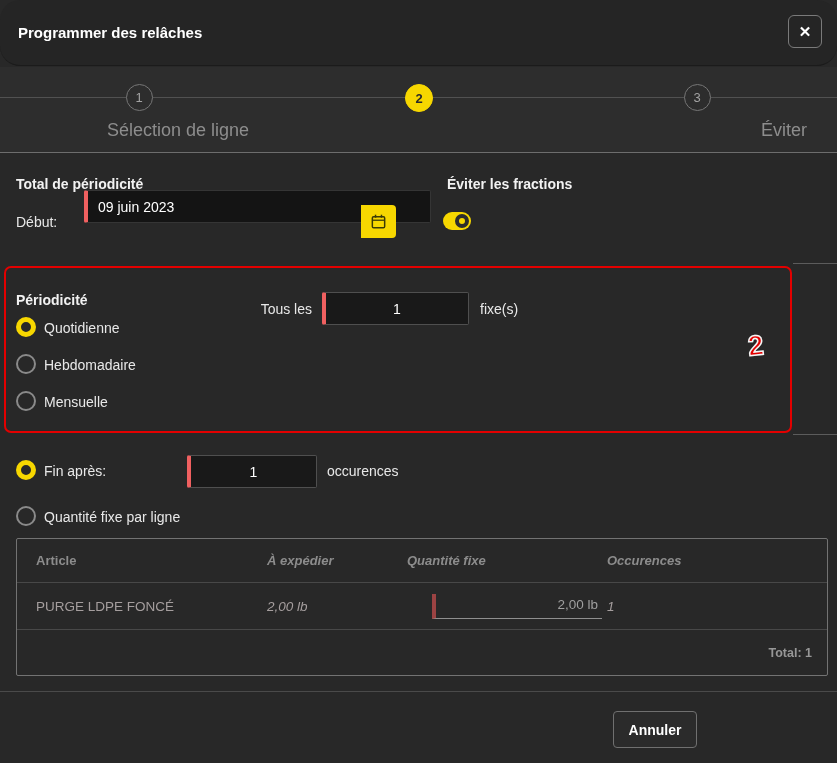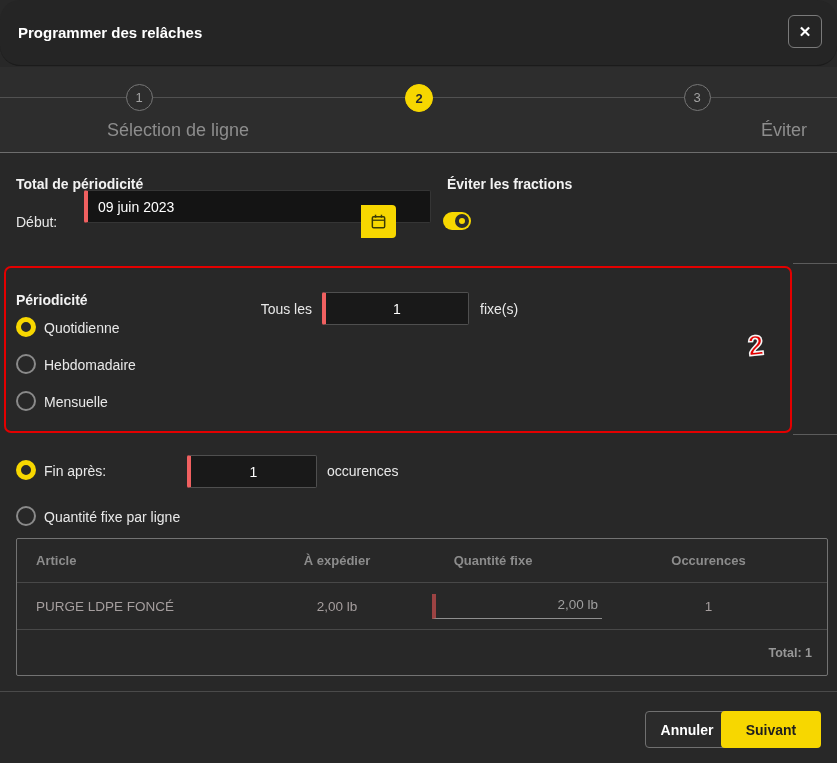--- a/index.html
+++ b/index.html
@@ -56,33 +56,33 @@
 
   .seg-divider { position: absolute; height: 1px; background: #5c5c5c; }
 
   
   .table { position: absolute; left: 16px; top: 538px; width: 812px; height: 138px;
     border: 1px solid #737373; border-radius: 2px; overflow: hidden; }
   .t-row { display: grid; grid-template-columns: 250px 140px 200px 1fr; align-items: center; }
   .t-head { height: 44px; border-bottom: 1px solid #484848; color: #8c8c8c; font-size: 13px; font-weight: bold; }
   .t-body { height: 47px; border-bottom: 1px solid #484848; color: #a59e9e; font-size: 13.5px; }
   .t-cell-l { padding-left: 19px; text-align: left; }
-  .t-cell-r { text-align: center; }
+  .t-cell-r { text-align: left; font-style: italic; }
   .t-cell-pr { padding-right: 17px; }
   .qty-input { margin-left: 25px; width: 170px; background: transparent; border: none;
     border-bottom: 1px solid #8f8f8f; border-left: 4px solid #9c4343; color: #9f9f9f; font-size: 13.5px;
     font-family: "Liberation Sans", sans-serif; text-align: right; height: 25px; padding: 0 4px 2px 0; }
   .t-foot { height: 45px; display: flex; align-items: center; justify-content: flex-end;
     padding-right: 15px; color: #979797; font-size: 12.5px; font-weight: bold; }
 
   
   .footer-divider { position: absolute; top: 691px; left: 0; right: 0; height: 1px; background: #4a4a4a; }
   .btn { position: absolute; top: 711px; height: 37px; border-radius: 4px; font-size: 14px; font-weight: bold;
     font-family: "Liberation Sans", sans-serif; cursor: pointer; }
-  .btn-cancel { left: 613px; width: 84px; background: #2b2b2b; border: 1px solid #707070; color: #ffffff; margin-left: 32px; }
+  .btn-cancel { left: 613px; width: 84px; background: #2b2b2b; border: 1px solid #707070; color: #ffffff; }
   .btn-next { left: 721px; width: 100px; background: #F7D700; border: none; color: #1e1e1e; }
 </style>
 </head>
 <body>
 
 <div class="dialog">
 
   <div class="titlebar">
     <div class="title">Programmer des relâches</div>
     <button class="close-btn">
@@ -165,15 +165,14 @@
       <div>
         <input class="qty-input" value="2,00 lb" style="">
       </div>
       <div class="t-cell-r t-cell-pr">1</div>
     </div>
     <div class="t-foot">Total: 1</div>
   </div>
 
   <div class="footer-divider"></div>
   <button class="btn btn-cancel">Annuler</button>
-  <button class="btn btn-next">Suivant</button>
 
 </div>
 
 </body></html>

